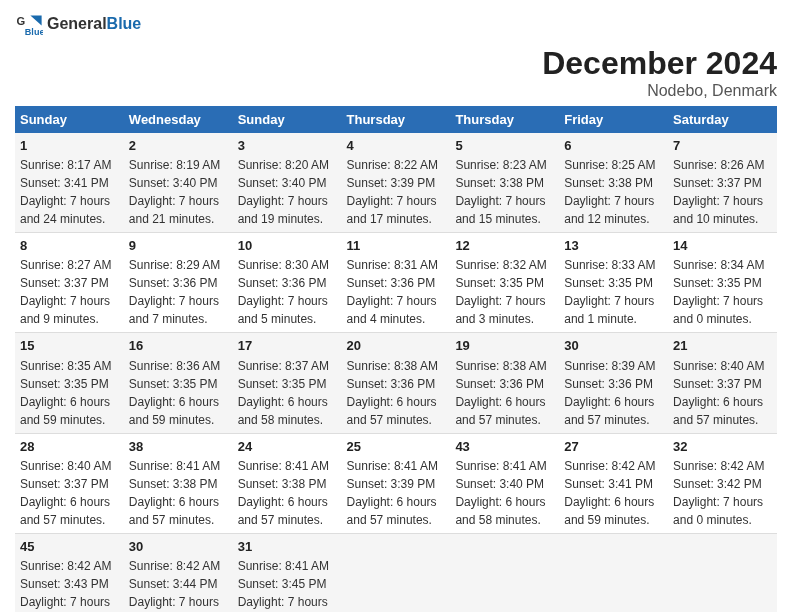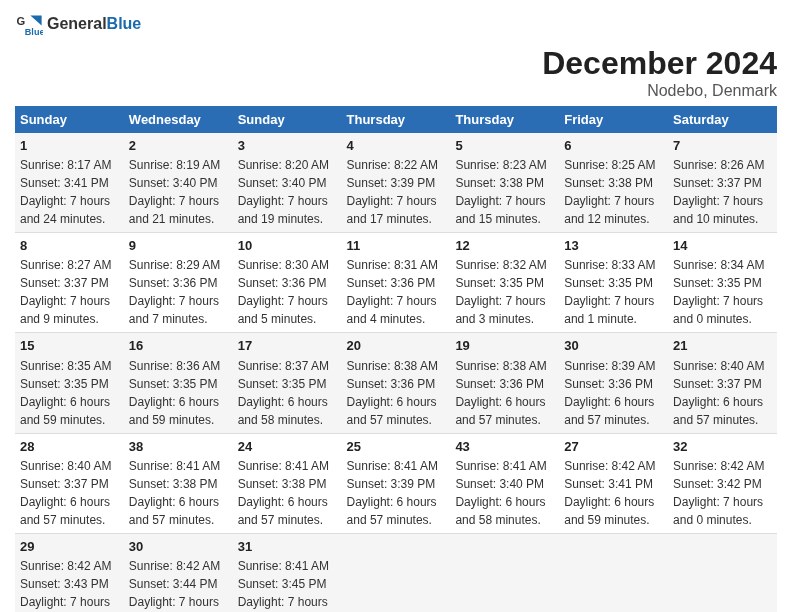--- a/index.html
+++ b/index.html
@@ -154,21 +154,21 @@
         <tr>
           <td><span class="day-num">28</span><span class="day-detail">Sunrise: 8:40 AM<br>Sunset: 3:37 PM<br>Daylight: 6 hours and 57 minutes.</span></td>
           <td><span class="day-num">38</span><span class="day-detail">Sunrise: 8:41 AM<br>Sunset: 3:38 PM<br>Daylight: 6 hours and 57 minutes.</span></td>
           <td><span class="day-num">24</span><span class="day-detail">Sunrise: 8:41 AM<br>Sunset: 3:38 PM<br>Daylight: 6 hours and 57 minutes.</span></td>
           <td><span class="day-num">25</span><span class="day-detail">Sunrise: 8:41 AM<br>Sunset: 3:39 PM<br>Daylight: 6 hours and 57 minutes.</span></td>
           <td><span class="day-num">43</span><span class="day-detail">Sunrise: 8:41 AM<br>Sunset: 3:40 PM<br>Daylight: 6 hours and 58 minutes.</span></td>
           <td><span class="day-num">27</span><span class="day-detail">Sunrise: 8:42 AM<br>Sunset: 3:41 PM<br>Daylight: 6 hours and 59 minutes.</span></td>
           <td><span class="day-num">32</span><span class="day-detail">Sunrise: 8:42 AM<br>Sunset: 3:42 PM<br>Daylight: 7 hours and 0 minutes.</span></td>
         </tr>
         <tr>
-          <td><span class="day-num">29</span><span class="day-detail">Sunrise: 8:42 AM<br>Sunset: 3:43 PM<br>Daylight: 7 hours and 1 minute.</span></td>
+          <td><span class="day-num">45</span><span class="day-detail">Sunrise: 8:42 AM<br>Sunset: 3:43 PM<br>Daylight: 7 hours and 1 minute.</span></td>
           <td><span class="day-num">30</span><span class="day-detail">Sunrise: 8:42 AM<br>Sunset: 3:44 PM<br>Daylight: 7 hours and 2 minutes.</span></td>
           <td><span class="day-num">31</span><span class="day-detail">Sunrise: 8:41 AM<br>Sunset: 3:45 PM<br>Daylight: 7 hours and 3 minutes.</span></td>
           <td class="empty-cell"></td>
           <td class="empty-cell"></td>
           <td class="empty-cell"></td>
           <td class="empty-cell"></td>
         </tr>
       </tbody>
   </table>
 </div>

